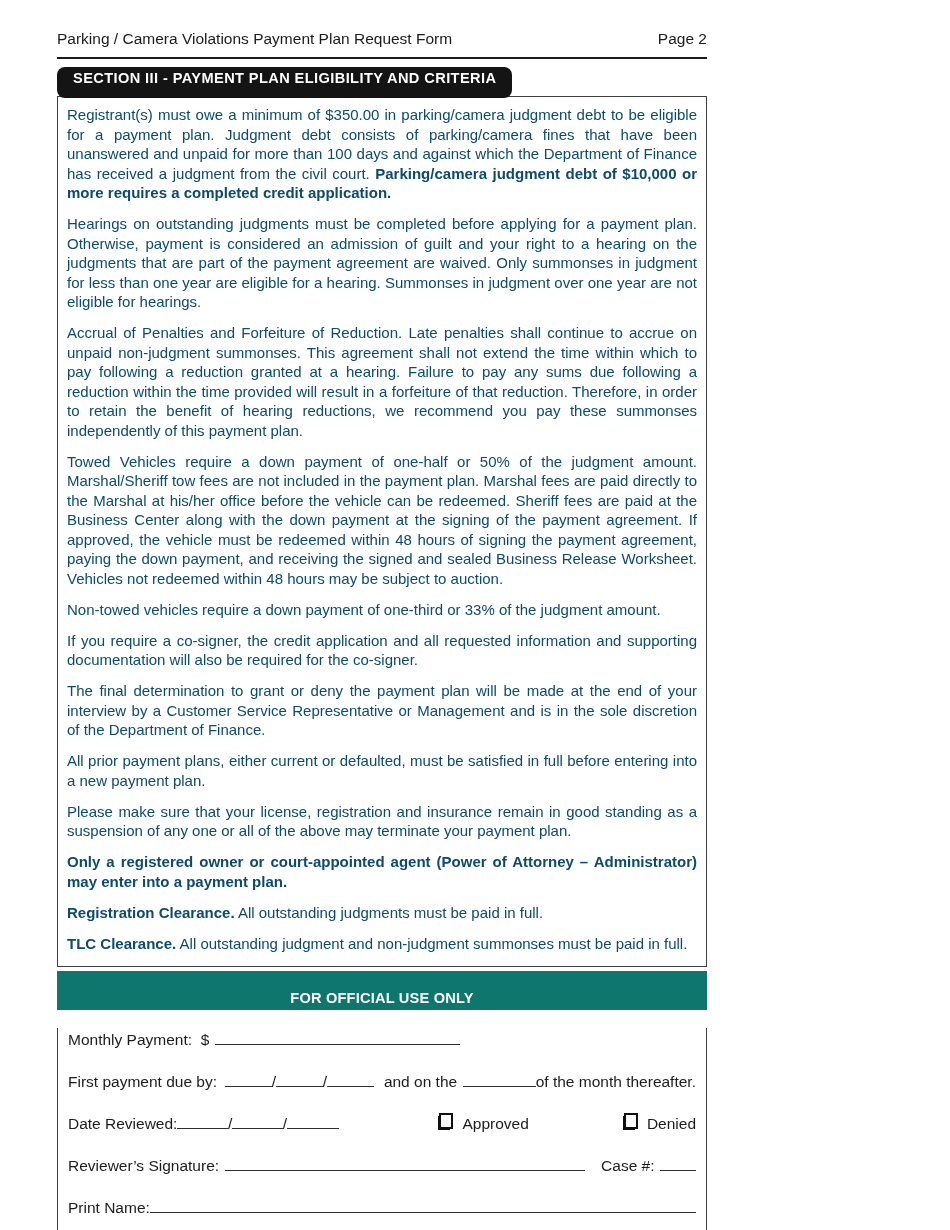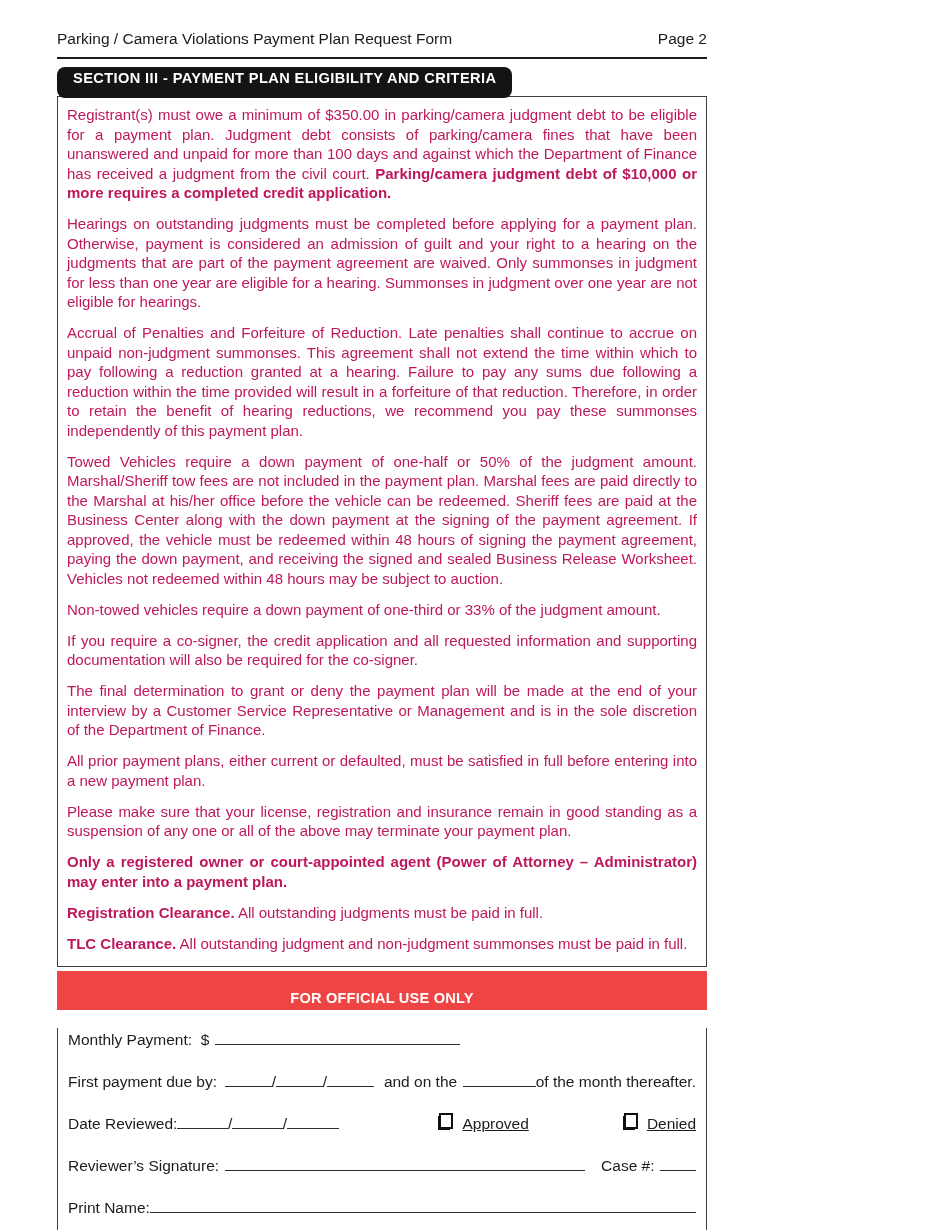--- a/index.html
+++ b/index.html
@@ -26,47 +26,47 @@
     background: #141414; color: #ffffff;
     font-weight: bold; font-size: 14.6px; letter-spacing: 0.4px;
     padding: 3px 16px 12px;
     border-radius: 8px;
   }
   .criteria-box {
     position: relative; z-index: 1;
     border: 1.3px solid #3f3f3f;
     padding: 8px 9px 1px;
     font-size: 15px; line-height: 19.5px;
-    text-align: justify; color: #be185d;
+    text-align: justify; color: #0c4a6e;
   }
   .para { margin: 0 0 11.5px; }
   .bar {
     margin-top: 4px;
-    background: #ef4444; color: #ffffff;
+    background: #0f766e; color: #ffffff;
     font-weight: bold; font-size: 14.6px; letter-spacing: 0.2px;
     text-align: center; padding: 19px 0 4px;
   }
   .obox {
     border: 1.3px solid #3f3f3f; border-top: none;
     padding: 0 10px 26px;
     font-size: 15.5px; color: #1c1c1c;
   }
   .row { display: flex; align-items: baseline; margin-top: 21px; text-align: right; }
   .lbl { white-space: pre; }
   .blank {
     display: inline-block; height: 16px;
     border-bottom: 1.4px solid #2e2e2e;
   }
   .grow { flex: 1; }
   .checkbox {
     display: inline-block; width: 12px; height: 12px;
     border: 2px solid #101010;
     box-shadow: -2px 2px 0 -1px #101010;
   }
-  .cb-label { margin-left: 9px; text-decoration: underline; }
+  .cb-label { margin-left: 9px; }
   .three-col { align-items: flex-start; }
   .col { display: flex; flex-direction: column; }
   .col .line { display: flex; align-items: baseline; height: 22px; }
 </style>
 </head>
 <body>
 
 <div class="page">
 
   <div class="doc-header">

